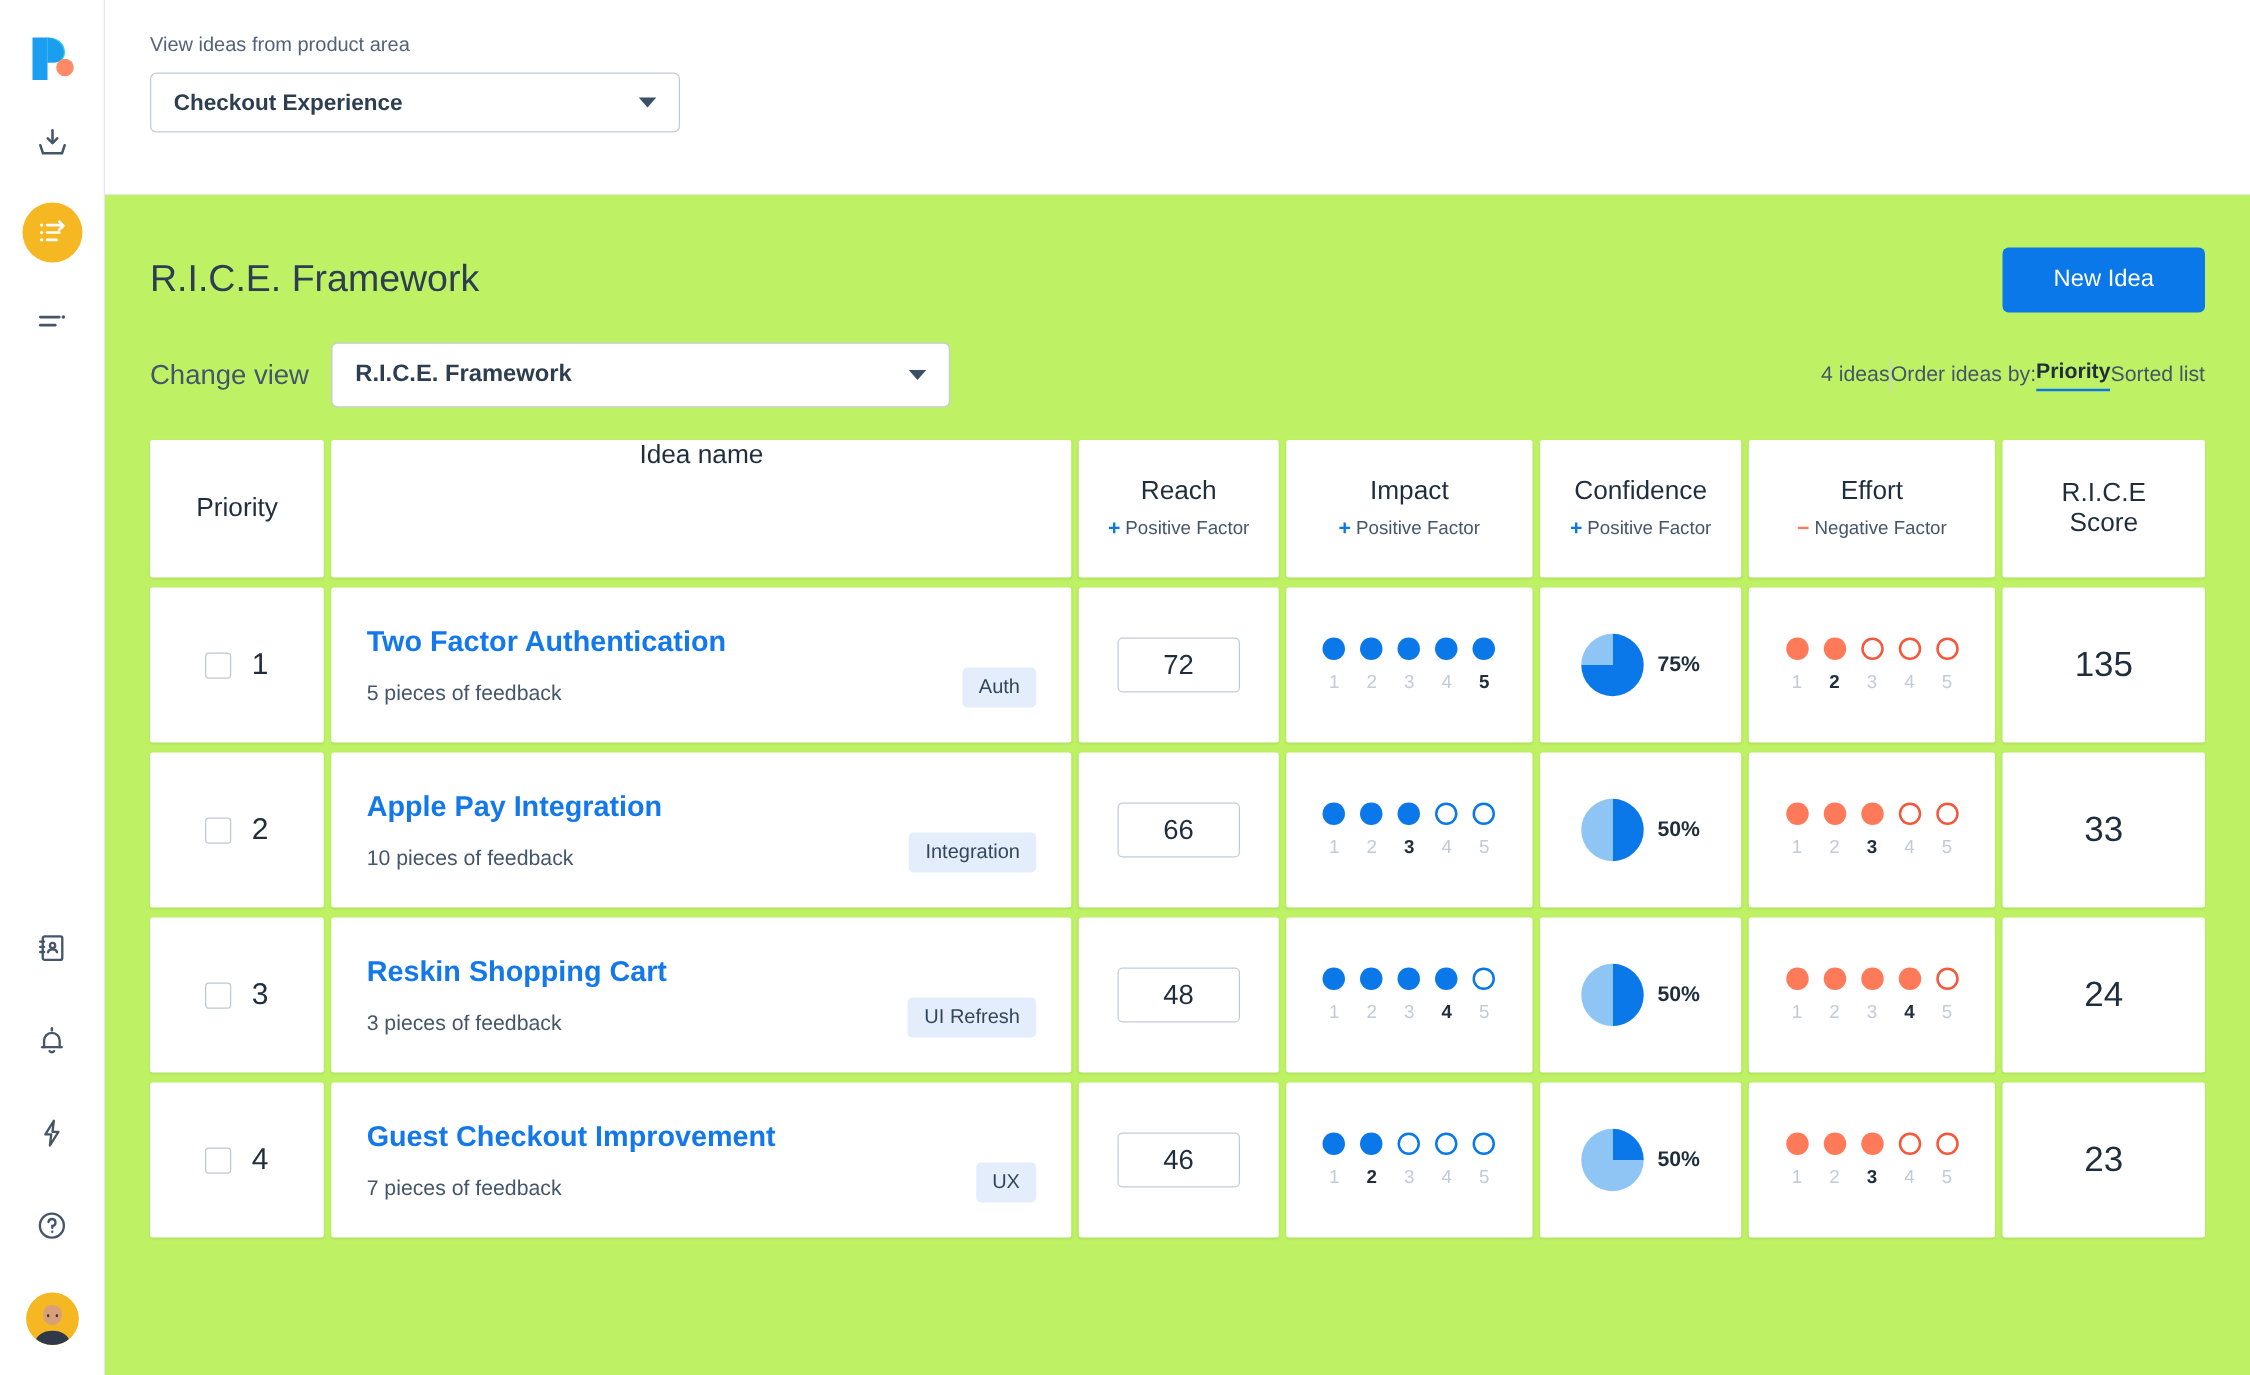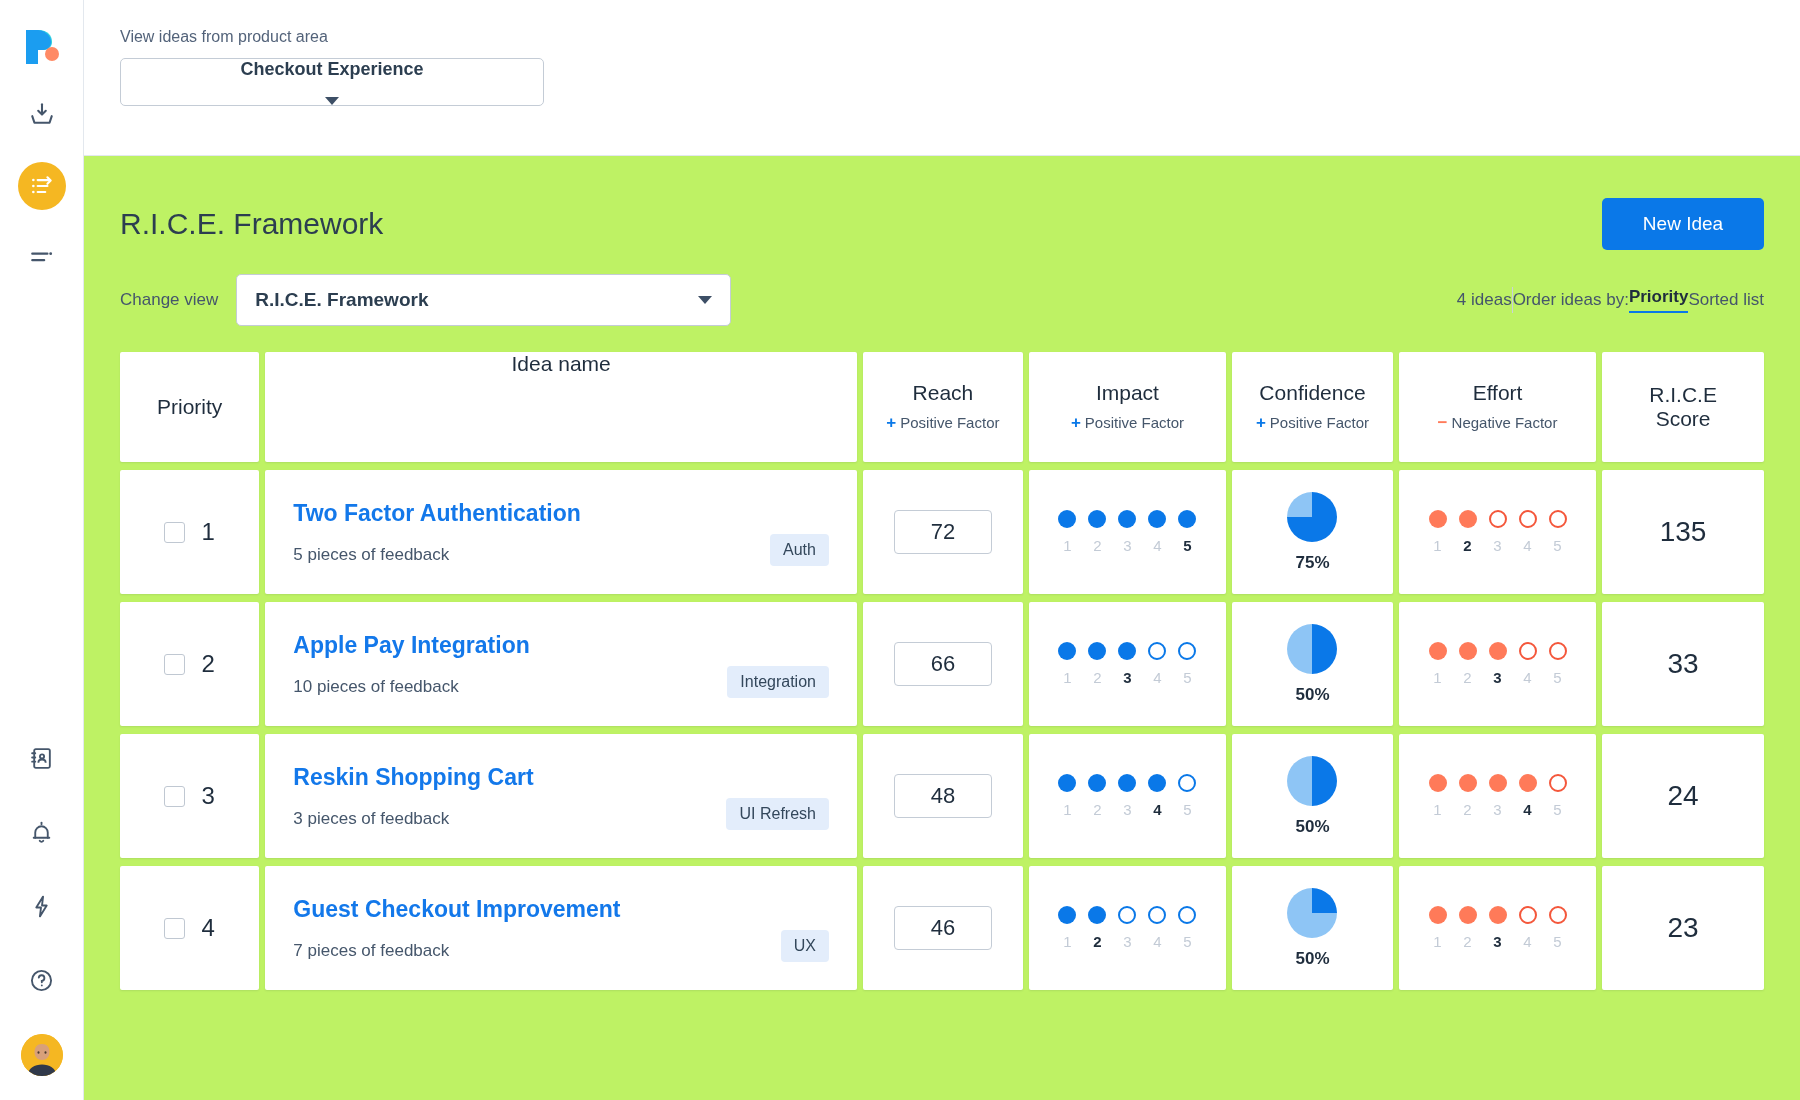--- a/index.html
+++ b/index.html
@@ -55,21 +55,21 @@
     font-size: 34px; font-weight: bold; color: #2c3e50;
     letter-spacing: -0.3px;
     margin-top: 62px;
   }
   .area-picker { margin-top: 28px; width: 424px; }
   .area-label { font-size: 16px; color: #53637a; margin-bottom: 12px; }
   .select-box {
     height: 48px; border: 1px solid #c4ccd6; border-radius: 5px;
     background: #fff; display: flex; align-items: center;
     padding: 0 18px; justify-content: space-between;
-    font-size: 18px; color: #2c3e50; font-weight: bold; flex-direction: column;
+    font-size: 18px; color: #2c3e50; font-weight: bold;
   }
   .caret {
     width: 0; height: 0;
     border-left: 7px solid transparent; border-right: 7px solid transparent;
     border-top: 8px solid #3d4f66;
   }
 
   
   .content {
     flex: 1; background: #bef264;
@@ -85,21 +85,21 @@
     background: #0a78e8; color: #fff; border: none; border-radius: 5px;
     font-size: 19px; font-weight: normal; height: 52px; width: 162px;
     font-family: "Liberation Sans", sans-serif; cursor: pointer;
   }
 
   .toolbar {
     display: flex; align-items: center; justify-content: space-between;
     margin-top: 24px;
   }
   .toolbar-left { display: flex; align-items: center; gap: 18px; }
-  .change-view-label { font-size: 17px; color: #45566b; }
+  .change-view-label { font-size: 22px; color: #45566b; }
   .view-select {
     width: 495px; height: 52px;
     border: 1px solid #c4ccd6; border-radius: 5px; background: #fff;
     display: flex; align-items: center; justify-content: space-between;
     padding: 0 18px; font-size: 19px; color: #2c3e50; font-weight: bold;
   }
   .toolbar-right { display: flex; align-items: center; font-size: 17px; color: #45566b; }
   .divider-v { width: 1px; height: 26px; background: #c9d1db; }
   .order-link { color: #1f2d3d; font-weight: bold; padding-bottom: 4px; border-bottom: 2px solid #0a78e8; cursor: pointer; }
   .order-link.inactive { color: #45566b; font-weight: normal; border-bottom: none; padding-bottom: 0; }
@@ -158,21 +158,21 @@
   .dot.blue-fill   { background: #0a78e8; }
   .dot.blue-empty  { border: 2px solid #0a78e8; background: #fff; }
   .dot.red-fill    { background: #ff7a59; }
   .dot.red-empty   { border: 2px solid #f4573b; background: #fff; }
   .nums { display: flex; gap: 12px; }
   .nums span {
     width: 18px; text-align: center; font-size: 15px; color: #c3cbd6;
   }
   .nums span.on { color: #1f2d3d; font-weight: bold; }
 
-  .conf-inner { display: flex; flex-direction: column; align-items: center; gap: 11px; }
+  .conf-inner { display: flex; flex-direction: row; align-items: center; gap: 11px; }
   .pie { width: 50px; height: 50px; border-radius: 50%; }
   .pct { font-size: 17px; color: #1f2d3d; font-weight: bold; }
 
   .score-val { font-size: 28px; color: #1f2d3d; font-weight: normal; }
 </style>
 </head>
 <body>
 
 <div class="app">
 

